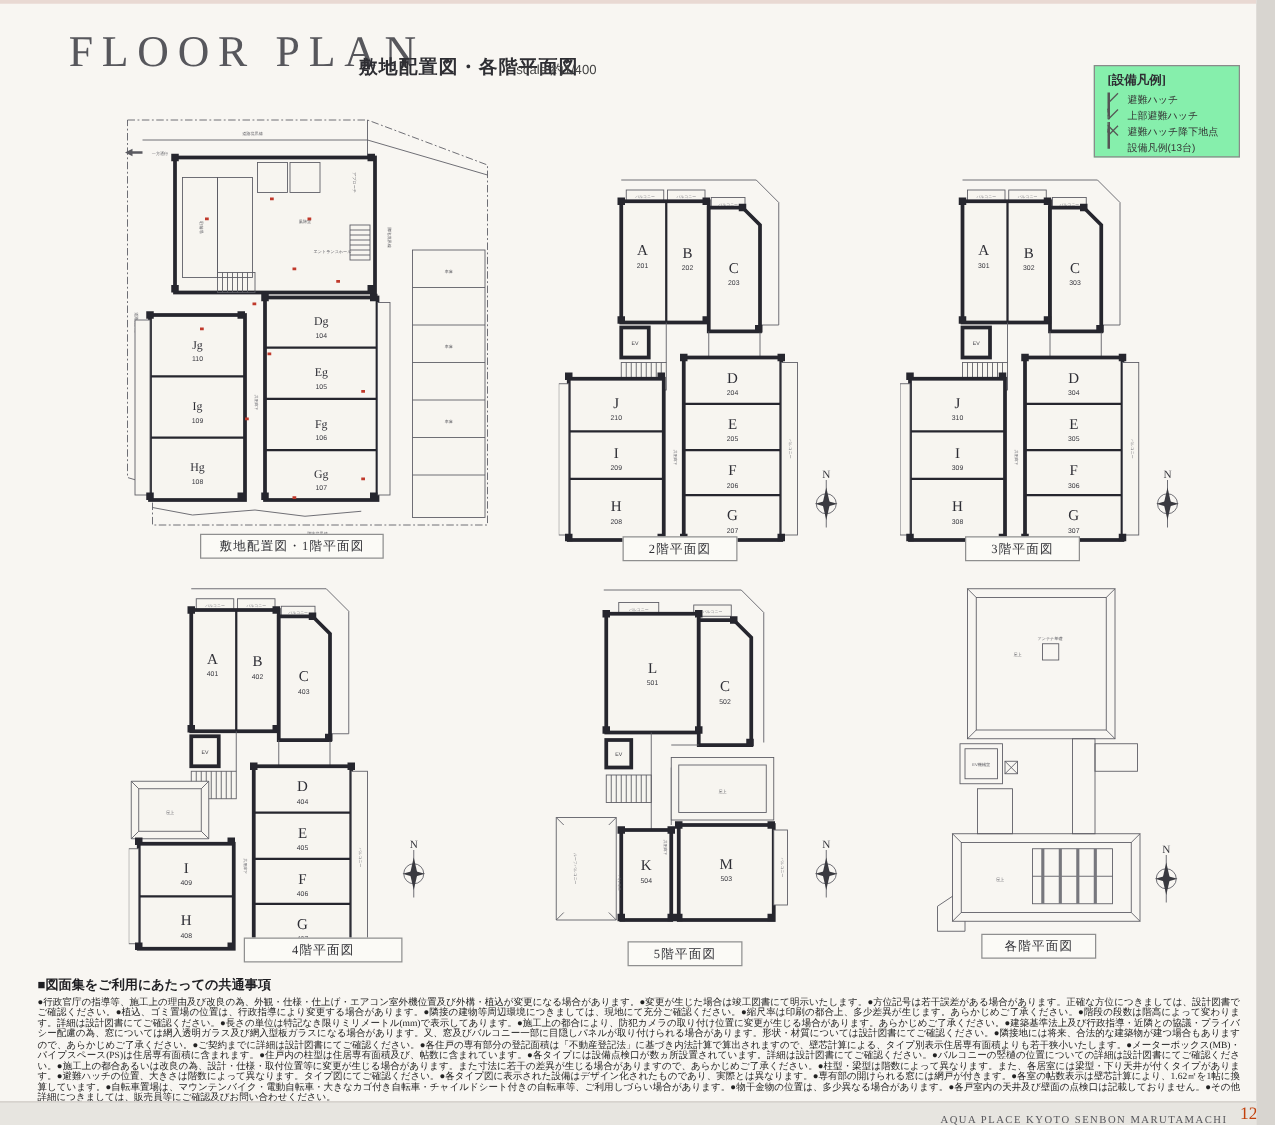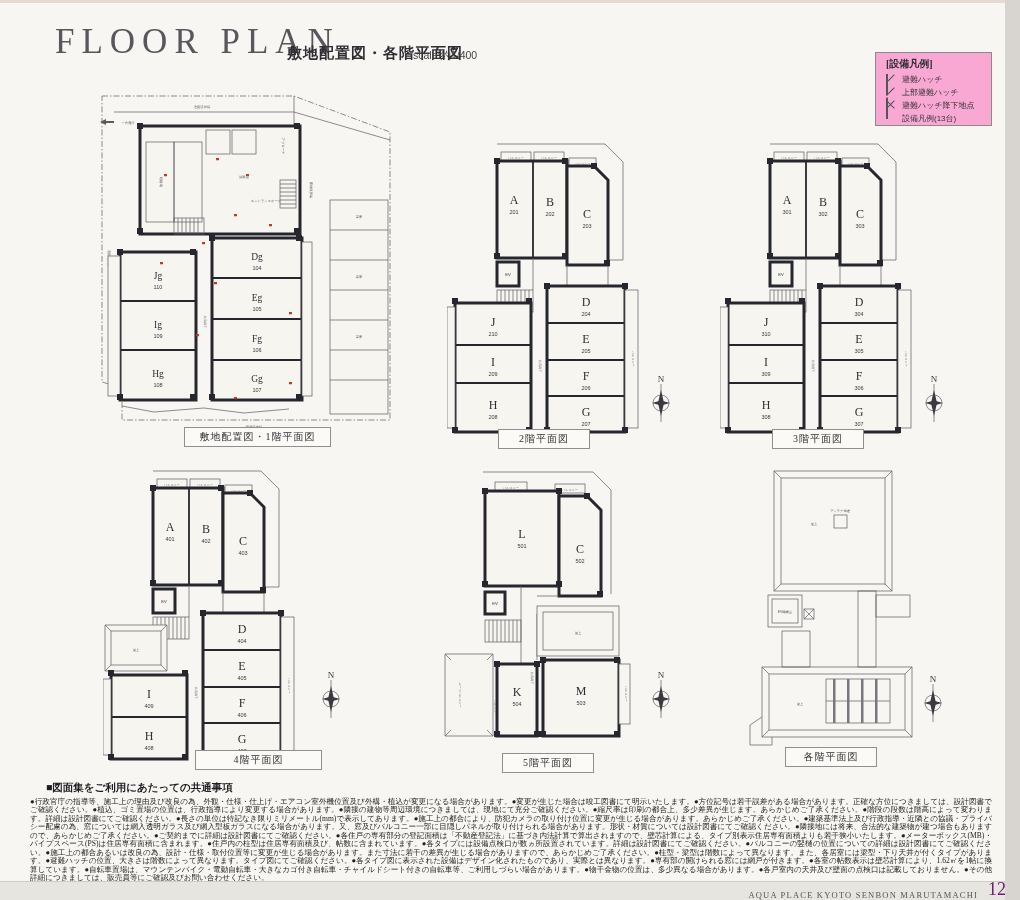--- a/index.html
+++ b/index.html
@@ -9,21 +9,21 @@
 
   
   .hdr-title{position:absolute;left:55px;top:22px;font-family:"Liberation Serif","DejaVu Serif",serif;
              font-size:35px;letter-spacing:7px;color:#57575c;font-weight:400;}
   .hdr-sub{position:absolute;left:287px;top:44px;font-family:"Liberation Serif","DejaVu Serif",serif;
            font-size:15px;font-weight:bold;color:#2e2e33;letter-spacing:1px;}
   .hdr-scale{position:absolute;left:413px;top:49px;font-size:10.5px;color:#444;}
 
   
   .legend{position:absolute;left:875px;top:52px;width:117px;height:74px;border:1px solid #8a8a8a;
-          background:#f9a8d4;padding:4px 0 12px 10px;box-sizing:border-box;}
+          background:#86efac;padding:4px 0 12px 10px;box-sizing:border-box;}
   .legend-title{font-family:"Liberation Serif",serif;font-size:10px;font-weight:bold;color:#2f2f34;margin-bottom:2px;}
   .legend-row{display:flex;align-items:center;gap:7px;height:13px;}
   .legend-ico{width:9px;height:9px;position:relative;flex:0 0 9px;}
   .ico-sq{border:1px solid #555;width:7px;height:7px;position:relative;overflow:hidden;}
   .ico-sq.dashed{border-style:dashed;}
   .ico-sq .d1,.ico-sq .d2{position:absolute;left:-2px;top:3px;width:11px;height:1px;background:#555;}
   .ico-sq .d1{transform:rotate(45deg);}
   .ico-sq .d2{transform:rotate(-45deg);}
   .ico-dot{width:8px;height:4px;border-radius:2px;background:#c0392b;margin-top:2px;}
   .legend-label{font-size:8px;color:#333;white-space:nowrap;text-align:center;}
@@ -47,29 +47,29 @@
 
   .caption{position:absolute;border:1px solid #8f8f8f;background:#fbfaf6;text-align:center;
            font-family:"Liberation Serif","DejaVu Serif",serif;font-size:10px;letter-spacing:1px;
            color:#2f2f34;padding:2px 0;}
 
   .compass{position:absolute;width:30px;height:54px;}
   .compass text{font-family:"Liberation Serif",serif;font-size:9px;fill:#3a3a40;text-anchor:middle;}
 
   
   .notes{position:absolute;left:30px;top:781px;width:962px;}
-  .notes-h{font-family:"Liberation Serif","DejaVu Serif",serif;font-size:10.5px;font-weight:bold;color:#1e1e22;margin:0 0 3px 16px;}
+  .notes-h{font-family:"Liberation Serif","DejaVu Serif",serif;font-size:10.5px;font-weight:bold;color:#1e1e22;margin:0 0 3px 0;}
   .notes-b{font-family:"Liberation Serif","DejaVu Serif",serif;font-size:7.6px;line-height:8.45px;color:#222;
            text-align:justify;letter-spacing:0;}
 
   
   .footer{position:absolute;left:0;top:881px;width:1020px;height:19px;background:#e7e5e0;
           border-top:1px solid #cfccc6;display:flex;align-items:flex-end;justify-content:flex-end;padding-right:14px;box-sizing:border-box;}
   .footer-name{font-family:"Liberation Serif",serif;font-size:8.5px;letter-spacing:1.2px;color:#55555a;margin-right:10px;}
-  .footer-num{font-family:"Liberation Serif",serif;font-size:18px;color:#701a75;}
+  .footer-num{font-family:"Liberation Serif",serif;font-size:14px;color:#c2410c;}
 </style>
 </head>
 <body>
 
 <div class="page">
 
   <div class="hdr-title">FLOOR PLAN</div>
   <div class="hdr-sub">敷地配置図・各階平面図</div>
   <div class="hdr-scale">scale:約1/400</div>
 
@@ -151,21 +151,21 @@
       <path class="thin" d="M246,148H304 M246,178H304 M246,208H304 M246,238H304 M246,268H304 M246,298H304"></path>
       <text class="tiny" x="275" y="136">車庫</text>
       <text class="tiny" x="275" y="196">車庫</text>
       <text class="tiny" x="275" y="256">車庫</text>
 
       <path class="thin" d="M38,324 L70,330 L120,326 L160,331 L205,327"></path>
       <path class="pillar" d="M125,153h6v6h-6z M212,153h6v6h-6z M125,312h6v6h-6z M212,312h6v6h-6z M33,167h6v6h-6z M106,167h6v6h-6z M33,312h6v6h-6z M106,312h6v6h-6z M53,41h6v6h-6z M210,41h6v6h-6z M53,146h6v6h-6z M210,146h6v6h-6z"></path>
       <path class="cam" d="M80,92h3v2.2h-3z M132,76h3v2.2h-3z M162,92h3v2.2h-3z M150,132h3v2.2h-3z M185,142h3v2.2h-3z M118,160h3v2.2h-3z M130,200h3v2.2h-3z M112,252h3v2.2h-3z M150,315h3v2.2h-3z M205,230h3v2.2h-3z M205,300h3v2.2h-3z M76,180h3v2.2h-3z"></path>
     </svg>
   </div>
-  <div class="caption" style="left:160px;top:427px;width:145px;margin-left:24px;">敷地配置図・1階平面図</div>
+  <div class="caption" style="left:160px;top:427px;width:145px;">敷地配置図・1階平面図</div>
 
   <div class="plan" style="left:447px;top:140px;">
     <svg width="230" height="294" viewBox="0 0 230 294">
       <path class="thin" d="M50,4 H158 L176,22 V120 H161"></path>
       <rect class="thinf" x="54" y="12" width="30" height="9"></rect>
       <rect class="thinf" x="87" y="12" width="30" height="9"></rect>
       <rect class="thinf" x="122" y="18" width="27" height="9"></rect>
       <text class="tiny2" x="69" y="18.5">バルコニー</text>
       <text class="tiny2" x="102" y="18.5">バルコニー</text>
       <text class="tiny2" x="135.5" y="24.5">バルコニー</text>

